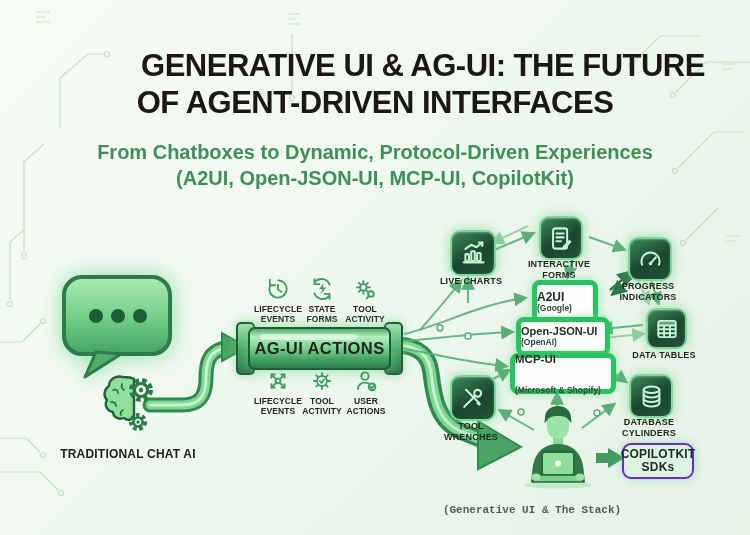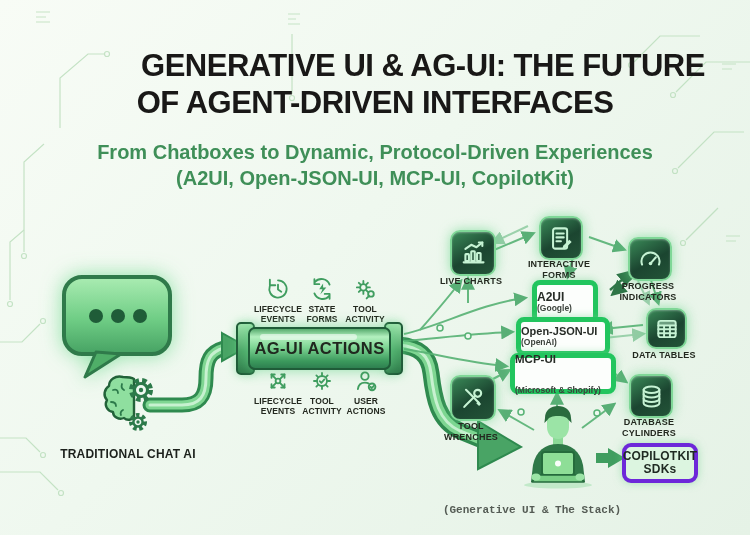--- a/index.html
+++ b/index.html
@@ -33,21 +33,21 @@
              background:rgba(255,255,255,.55);}
   .pill-text{font-weight:700;font-size:16.5px;color:#20281f;letter-spacing:.4px;}
   .pill-cap{background:linear-gradient(180deg,#9fe5ad 0%,#4aa465 55%,#2e7a4a 100%);
             border:2px solid #1f5c38;border-radius:5px;box-shadow:0 0 10px rgba(104,214,139,.6);}
   
   .std-box{background:#fcfefc;border:5px solid #22c55e;border-radius:8px;
            box-shadow:0 0 9px rgba(110,210,140,.55);display:flex;flex-direction:column;
            justify-content:center;line-height:1.05;}
   .std-name{font-weight:700;font-size:12px;color:#272c27;}
   .std-org{font-weight:700;font-size:8.5px;color:#3b413b;}
-  .ck-box{background:#dcf5e0;border:4px solid #6d28d9;border-radius:9px;
+  .ck-box{background:#dcf5e0;border:2px solid #6d28d9;border-radius:9px;
           box-shadow:0 0 9px rgba(110,210,140,.55);display:flex;flex-direction:column;
           align-items:center;justify-content:center;line-height:1.1;}
   .ck-line{font-weight:700;font-size:12px;color:#1f2a22;letter-spacing:.2px;}
 </style>
 </head>
 <body>
 
 <div class="stage">
 
   <svg class="layer" width="750" height="535">

